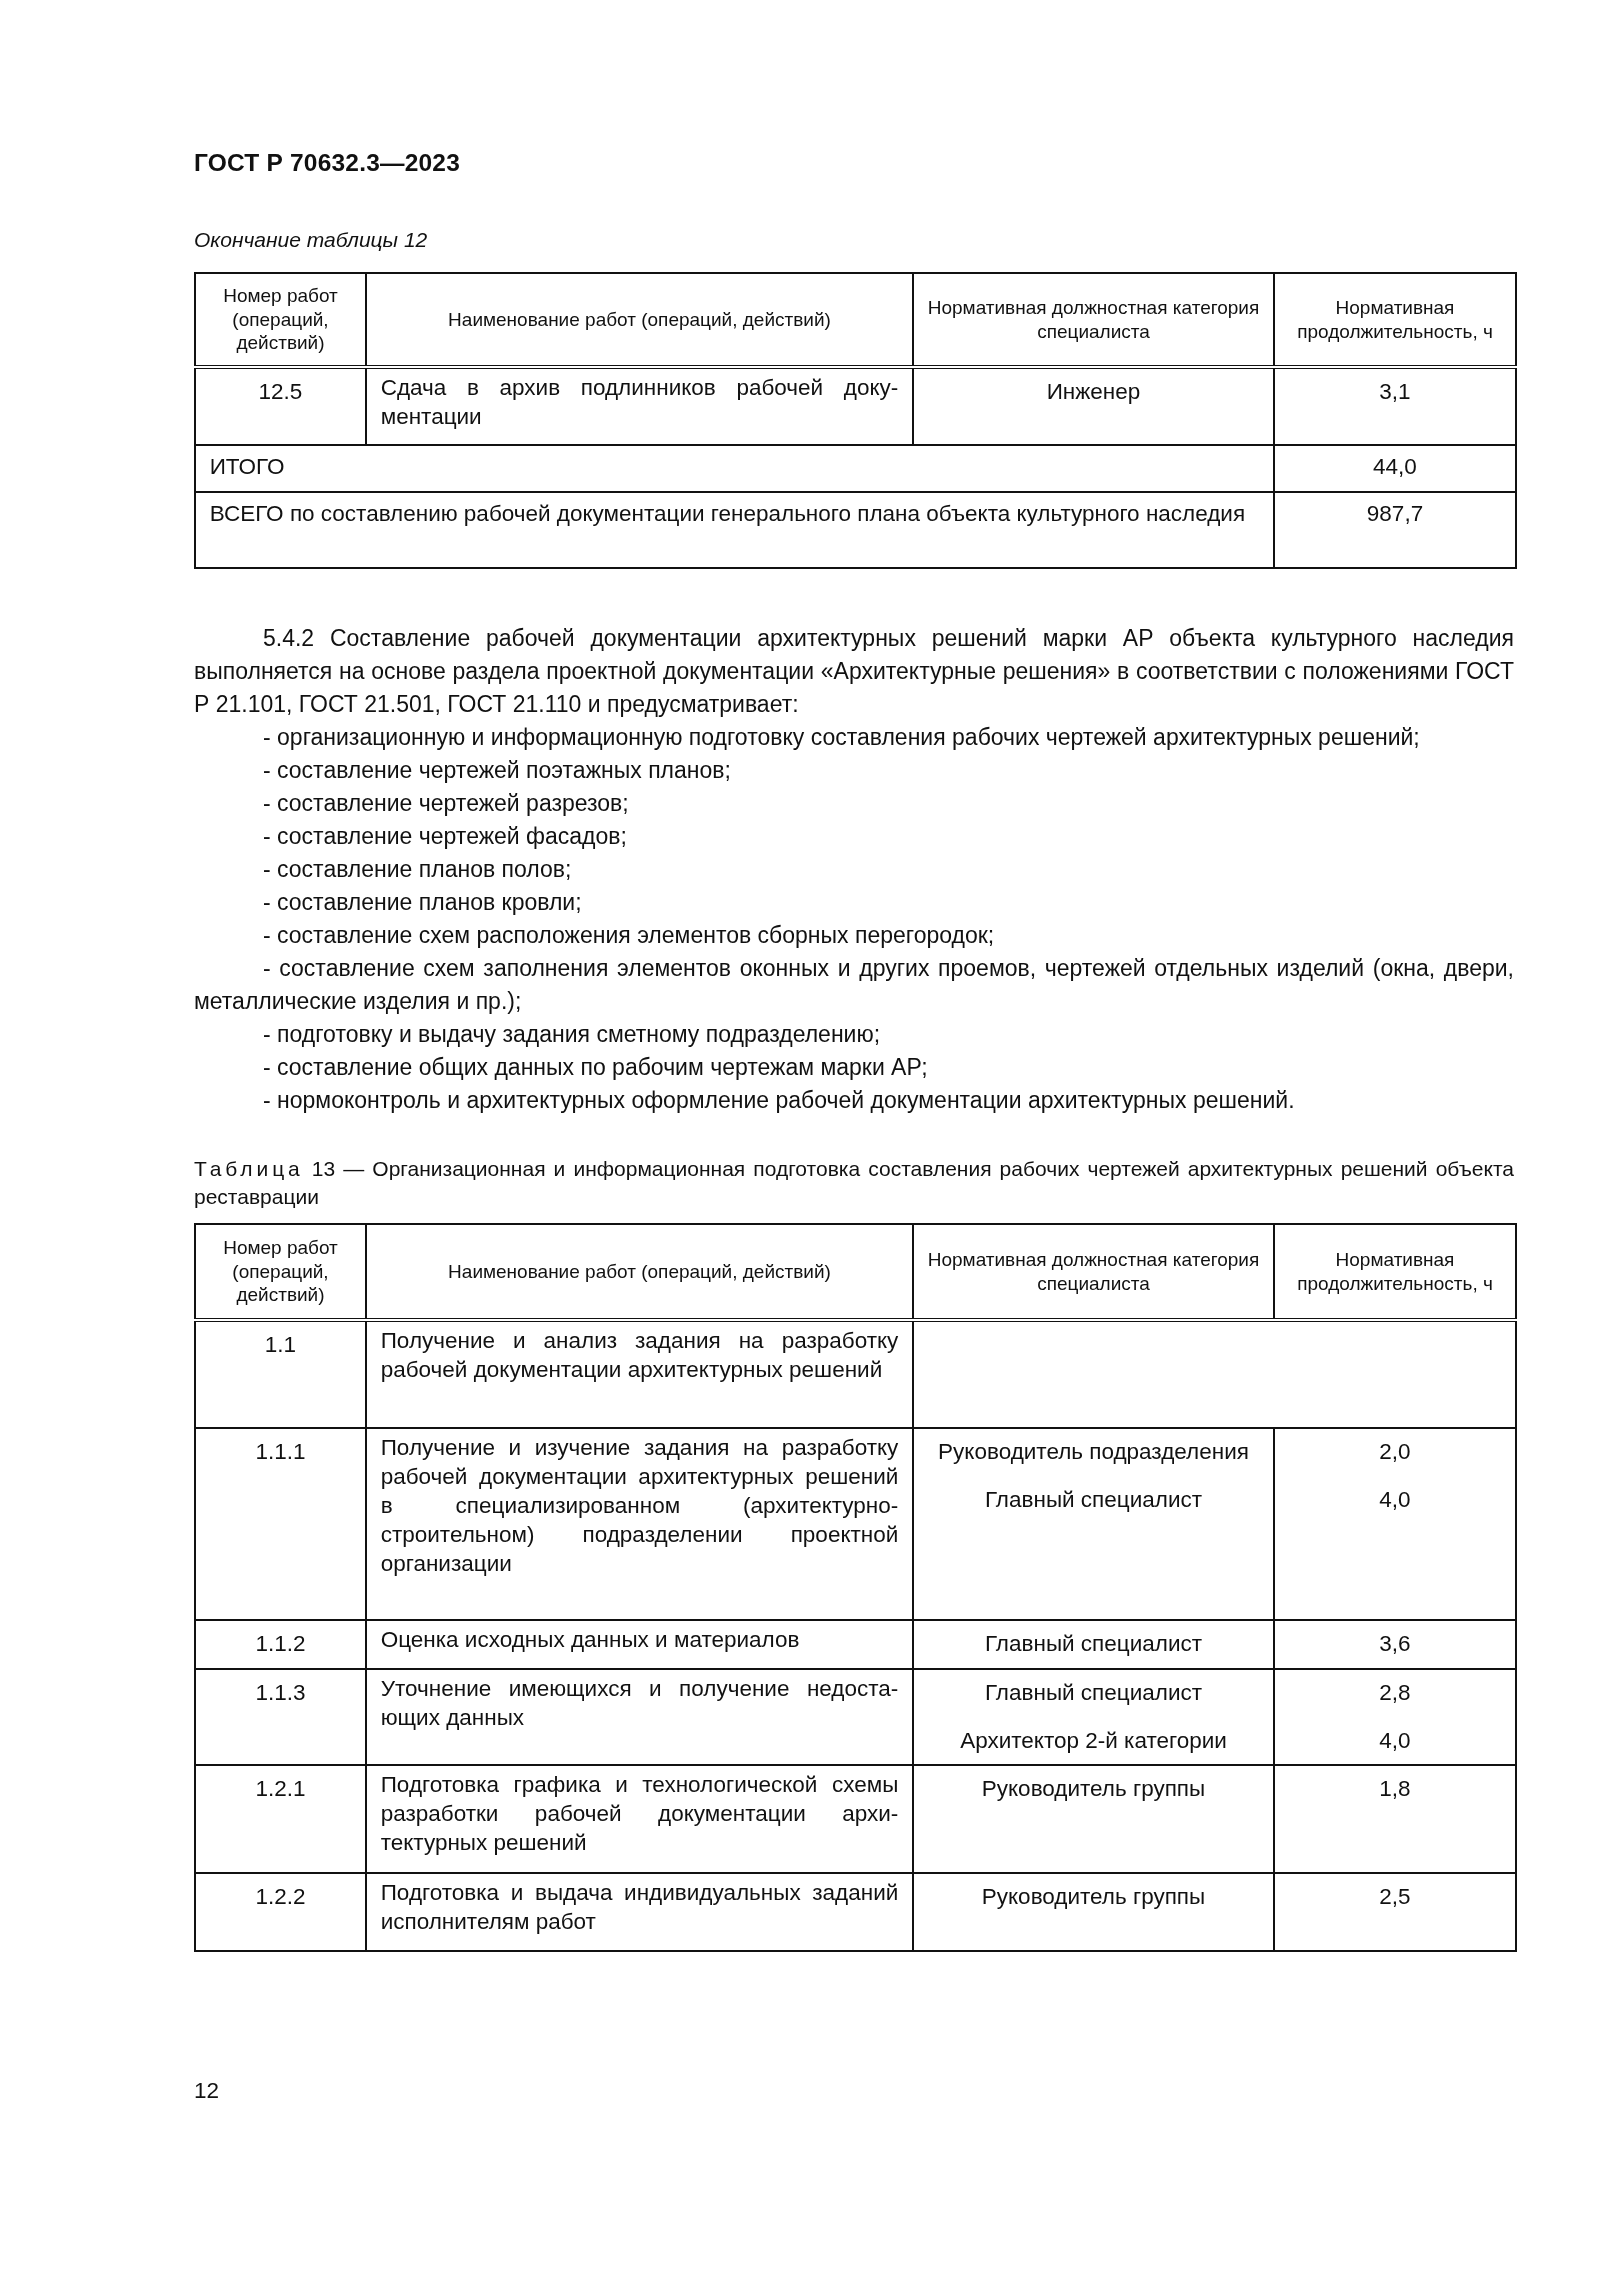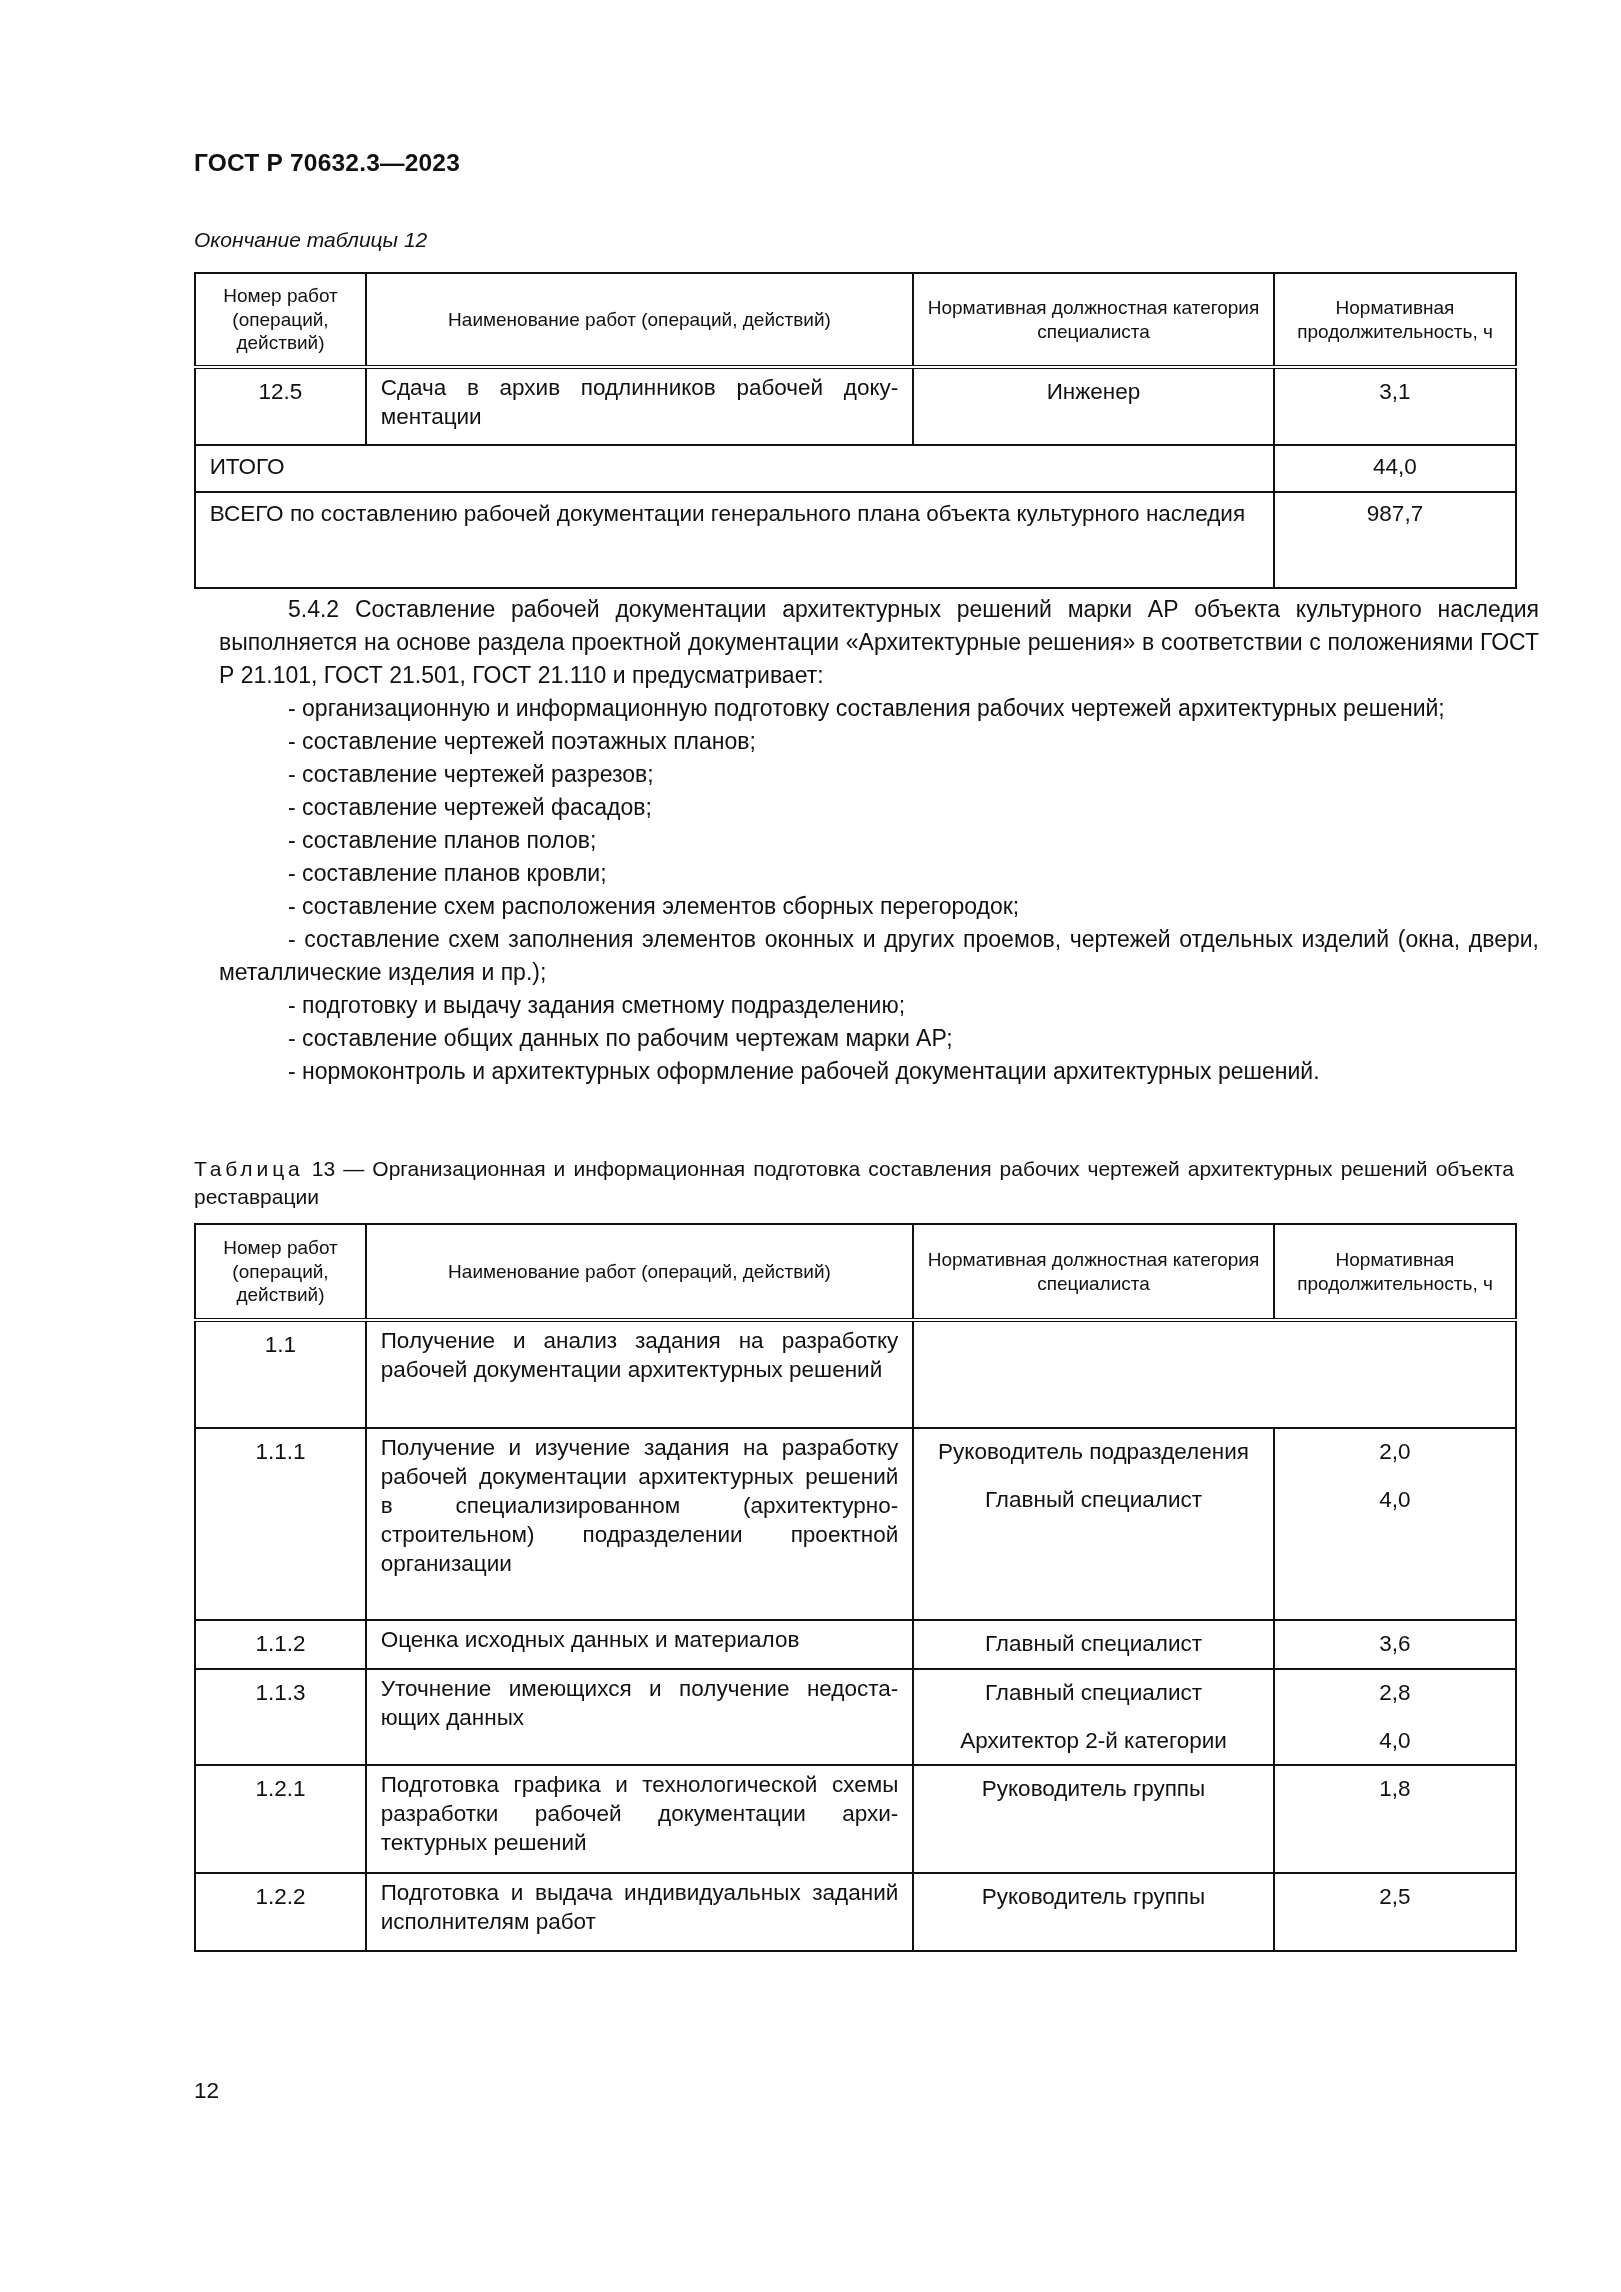--- a/index.html
+++ b/index.html
@@ -50,28 +50,28 @@
   <tr style="height:78px">
     <td class="num">12.5</td>
     <td class="j">Сдача в архив подлинников рабочей доку­ментации</td>
     <td class="num">Инженер</td>
     <td class="num">3,1</td>
   </tr>
   <tr class="total-row" style="height:47px">
     <td colspan="3">ИТОГО</td>
     <td class="c">44,0</td>
   </tr>
-  <tr class="total-row" style="height:96px">
+  <tr class="total-row" style="height:76px">
     <td colspan="3">ВСЕГО по составлению рабочей документации генерального плана объекта культурного наследия</td>
     <td class="c">987,7</td>
   </tr>
 </tbody>
   </table>
 
-<div class="abs para" style="top:593px;margin-left:25px;">
+<div class="abs para" style="top:622px;">
   <p class="ind">5.4.2 Составление рабочей документации архитектурных решений марки АР объекта культурного наследия выполняется на основе раздела проектной документации «Архитектурные решения» в соот­ветствии с положениями ГОСТ Р 21.101, ГОСТ 21.501, ГОСТ 21.110 и предусматривает:</p>
   <p class="ind">- организационную и информационную подготовку составления рабочих чертежей архитектурных решений;</p>
   <p class="ind">- составление чертежей поэтажных планов;</p>
   <p class="ind">- составление чертежей разрезов;</p>
   <p class="ind">- составление чертежей фасадов;</p>
   <p class="ind">- составление планов полов;</p>
   <p class="ind">- составление планов кровли;</p>
   <p class="ind">- составление схем расположения элементов сборных перегородок;</p>
   <p class="ind">- составление схем заполнения элементов оконных и других проемов, чертежей отдельных изде­лий (окна, двери, металлические изделия и пр.);</p>
   <p class="ind">- подготовку и выдачу задания сметному подразделению;</p>

